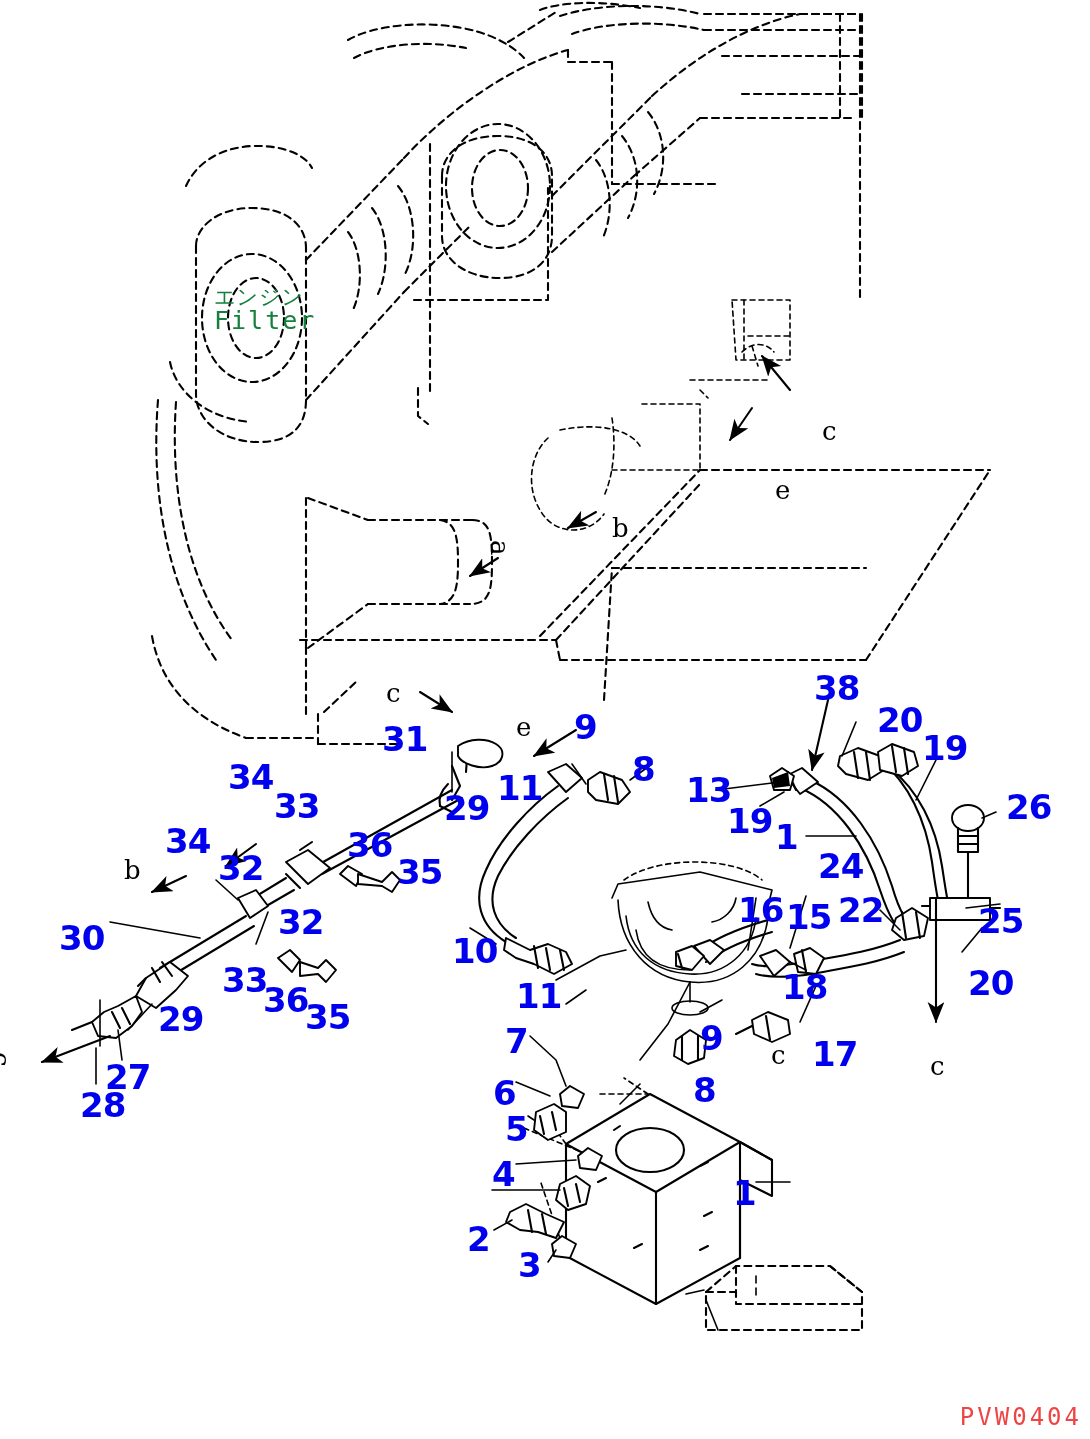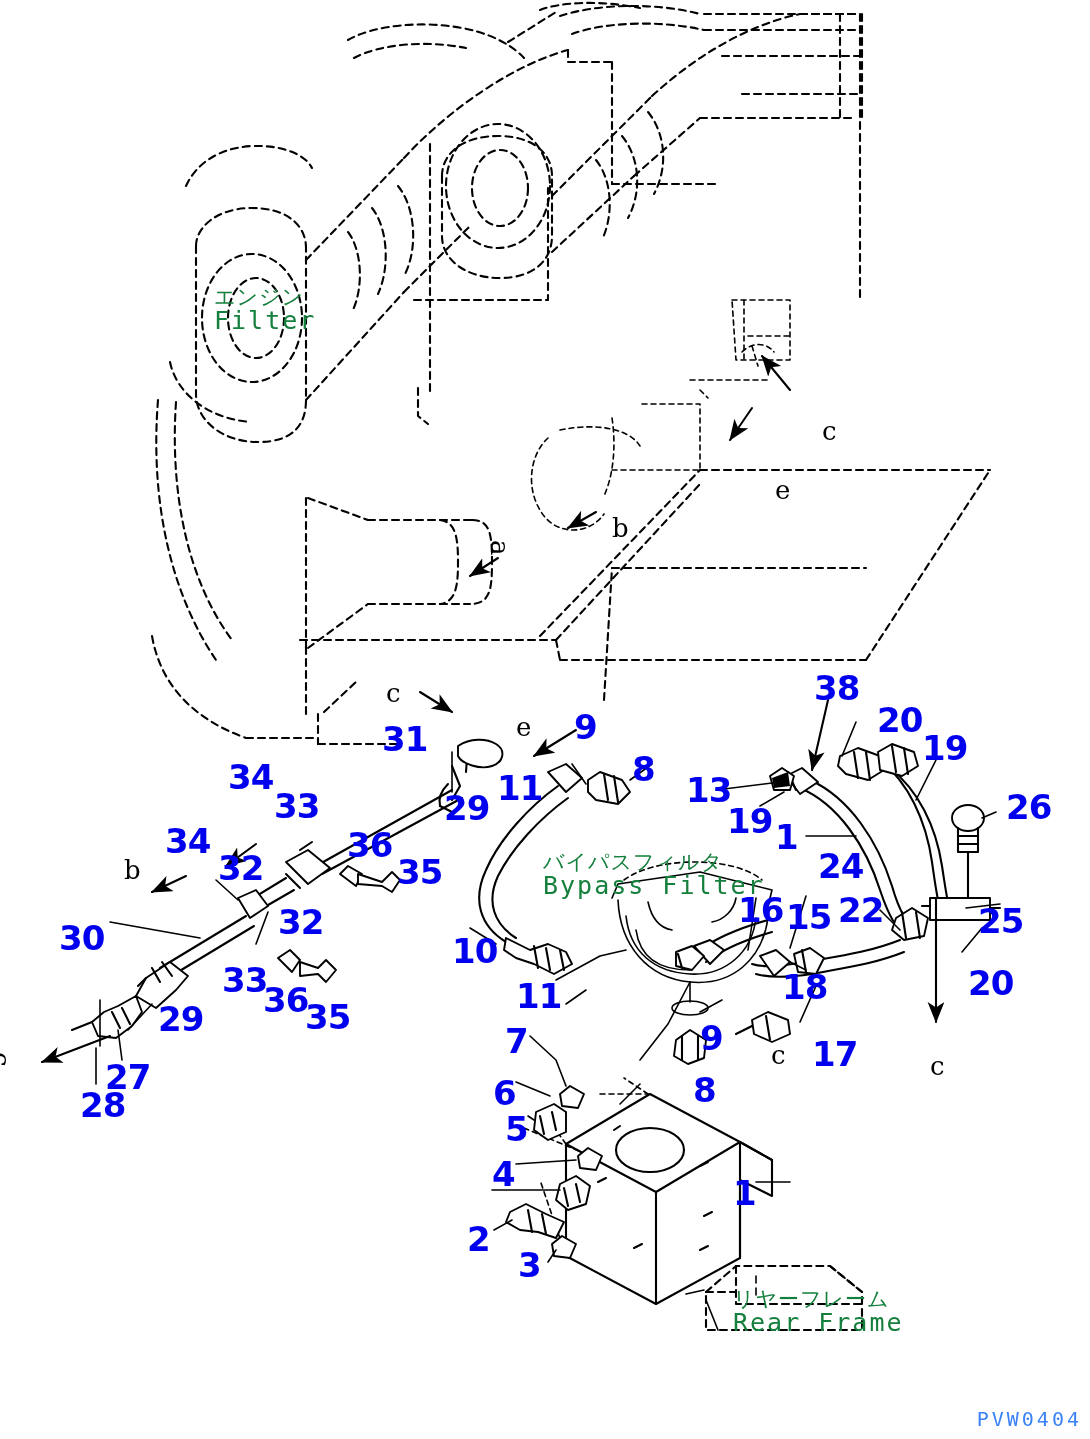--- a/index.html
+++ b/index.html
@@ -10,21 +10,21 @@
   .lbl{position:absolute;color:#0000ee;font-weight:bold;font-size:34px;
        font-family:"DejaVu Sans","Liberation Sans",sans-serif;line-height:1;
        letter-spacing:-1px;white-space:nowrap;}
   .sec{position:absolute;color:#000;font-size:26px;
        font-family:"DejaVu Serif","Liberation Serif",serif;line-height:1;white-space:nowrap;}
   .cap{position:absolute;color:#15803d;white-space:nowrap;line-height:1.06;
        font-family:"DejaVu Sans","Liberation Sans",sans-serif;}
   .cap .jp{display:block;font-size:21px;letter-spacing:1px;}
   .cap .en{display:block;font-size:25px;letter-spacing:2px;
            font-family:"DejaVu Sans Mono","Liberation Mono",monospace;}
-  #drawno{position:absolute;right:8px;bottom:8px;color:#3b82f6;font-size:20px;
+  #drawno{position:absolute;right:8px;bottom:8px;color:#ef4444;font-size:24px;
           letter-spacing:3px;font-family:"DejaVu Sans Mono","Liberation Mono",monospace;}
 </style>
 </head>
 <body>
 
 <div id="sheet">
 
   <svg id="art" viewBox="0 0 1090 1439" xmlns="http://www.w3.org/2000/svg">
     <defs>
       <style>
@@ -424,24 +424,16 @@
     <div class="lbl" style="left:492px;top:1157px;">4</div>
     <div class="lbl" style="left:467px;top:1222px;">2</div>
     <div class="lbl" style="left:518px;top:1248px;">3</div>
     <div class="lbl" style="left:733px;top:1176px;">1</div>
   </div>
 
   <div class="cap" style="left:214px;top:286px;">
     <span class="jp">エンジン</span>
     <span class="en">Filter</span>
   </div>
-  <div class="cap" style="left:543px;top:851px;">
-    <span class="jp">バイパスフィルタ</span>
-    <span class="en">Bypass Filter</span>
-  </div>
-  <div class="cap" style="left:733px;top:1288px;">
-    <span class="jp">リヤーフレーム</span>
-    <span class="en">Rear Frame</span>
-  </div>
 
   <div id="drawno">PVW0404</div>
 
 </div>
 
 </body></html>

